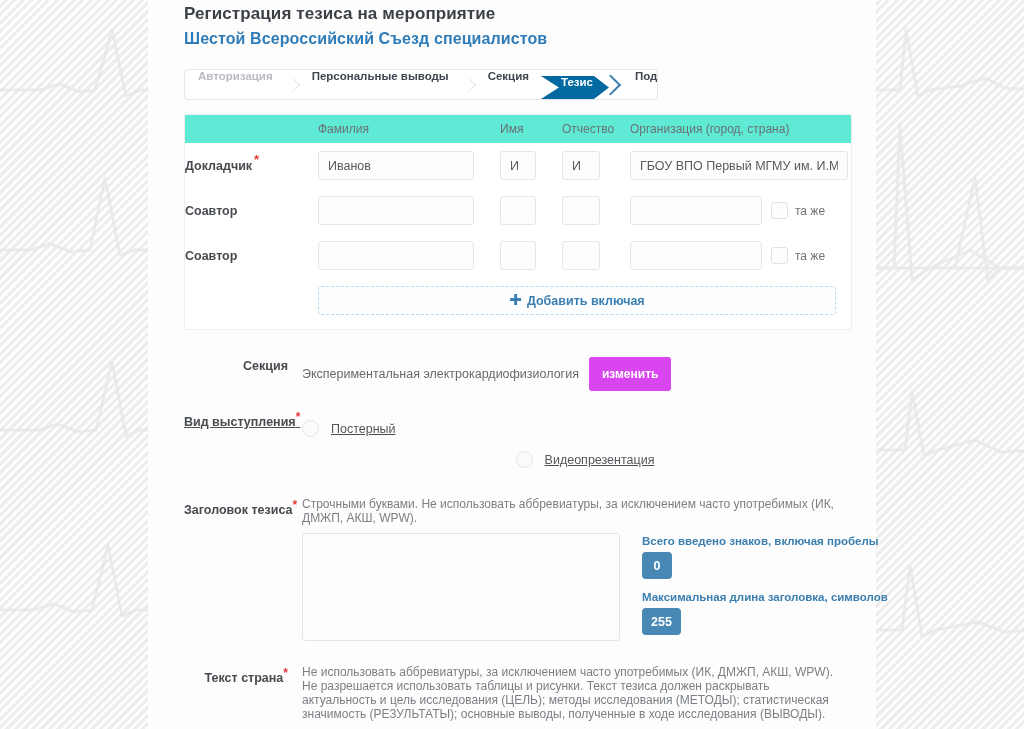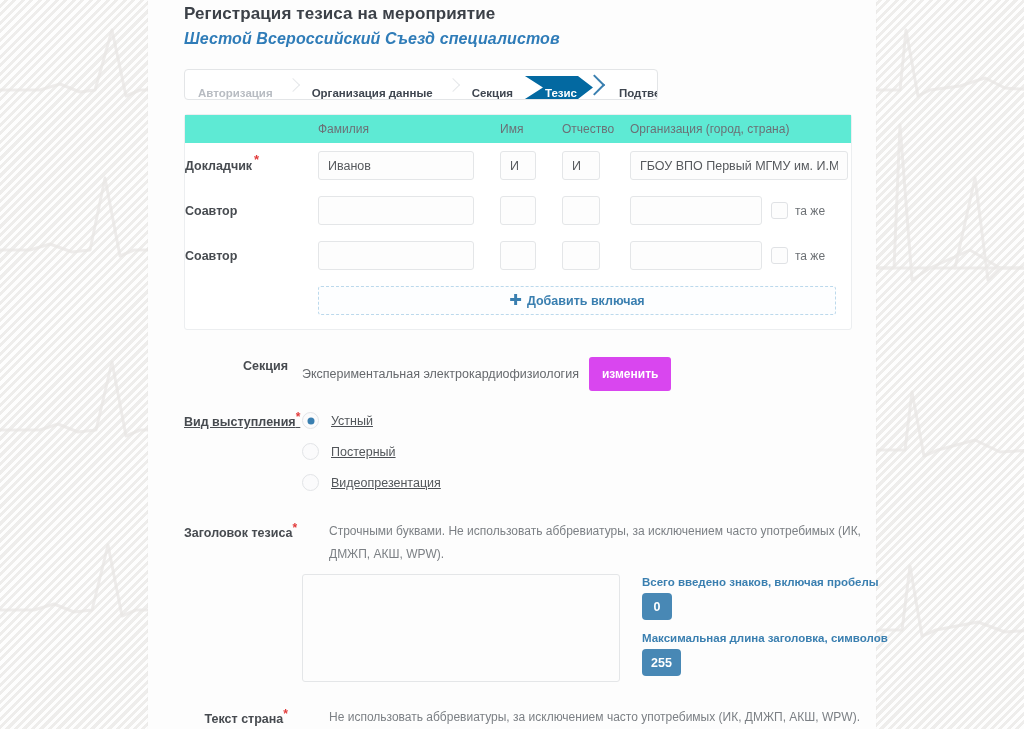--- a/index.html
+++ b/index.html
@@ -59,39 +59,38 @@
     margin: 0;
     padding-top: 4px;
     letter-spacing: 0.1px;
   }
   .page-subtitle {
     font-size: 16px;
     font-weight: bold;
     color: #2f7cb8;
     margin: 6px 0 0 0;
     letter-spacing: 0.1px;
-    font-style: italic;
   }
 
   
   .steps {
     margin-top: 21px;
     height: 31px;
     border: 1px solid #e3e5e7;
     border-radius: 4px;
     background: #ffffff;
     display: flex;
     align-items: stretch;
     width: 474px;
     overflow: hidden;
     box-sizing: border-box;
   }
   .step {
     display: flex;
-    align-items: flex-end;
+    align-items: flex-start;
     padding: 0 13px;
     font-size: 11.5px;
     font-weight: bold;
     color: #3f4650;
     white-space: nowrap;
     position: relative;
   }
   .step.done {
     color: #b8bcc2;
   }
@@ -318,24 +317,23 @@
     height: 7px;
     border-radius: 50%;
     background: #3a7fb0;
     transform: translate(-50%, -50%);
   }
   .radio-label { font-size: 12.5px; color: #53575b; }
 
   .hint {
     font-size: 12px;
     color: #7c8085;
-    line-height: 23px;
+    line-height: 14px;
     max-width: 545px;
     margin-bottom: 8px;
-    margin-left: 27px;
   }
   .ta-area {
     display: flex;
     align-items: flex-start;
     gap: 22px;
   }
   textarea.ta {
     box-sizing: border-box;
     border: 1px solid #e4e6e8;
     border-radius: 3px;
@@ -399,21 +397,21 @@
 
     <h1 class="page-title">Регистрация тезиса на мероприятие</h1>
     <h2 class="page-subtitle">Шестой Всероссийский Съезд специалистов</h2>
 
     <nav class="steps">
       <div class="step done">
         <span>Авторизация</span>
       </div>
       <div class="step-sep"></div>
       <div class="step">
-        <span>Организация данные</span>
+        <span>Персональные выводы</span>
       </div>
       <div class="step-sep"></div>
       <div class="step">
         <span>Секция</span>
       </div>
       <div class="step active">
         <span>Тезис</span>
       </div>
       <div class="step-sep"></div>
       <div class="step">
@@ -509,29 +507,25 @@
       <div class="field-body">
         <span class="section-value">Экспериментальная электрокардиофизиология</span><button class="btn-change">изменить</button>
       </div>
     </div>
 
     <div class="field-row" style="margin-top:18px;text-decoration:underline;">
       <div class="field-label">
         <span>Вид выступления</span><span class="inline-req">*</span>
       </div>
       <div class="field-body radio-list">
-        <div class="radio-item">
-          <span class="radio on"></span>
-          <span class="radio-label">Устный</span>
-        </div>
         <div class="radio-item" style="margin-top:8px;">
           <span class="radio"></span>
           <span class="radio-label">Постерный</span>
         </div>
-        <div class="radio-item" style="margin-top:8px;">
+        <div class="radio-item" style="margin-top:8px;justify-content:center;">
           <span class="radio"></span>
           <span class="radio-label">Видеопрезентация</span>
         </div>
       </div>
     </div>
 
     <div class="field-row" style="margin-top:26px;">
       <div class="field-label">
         <span>Заголовок тезиса</span><span class="inline-req">*</span>
       </div>

